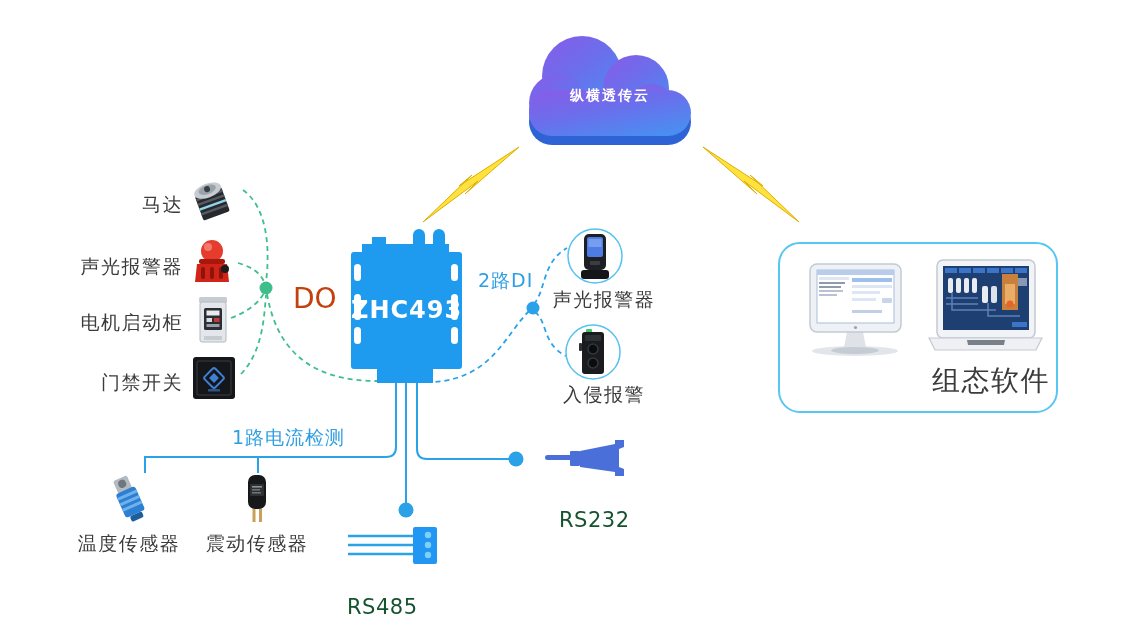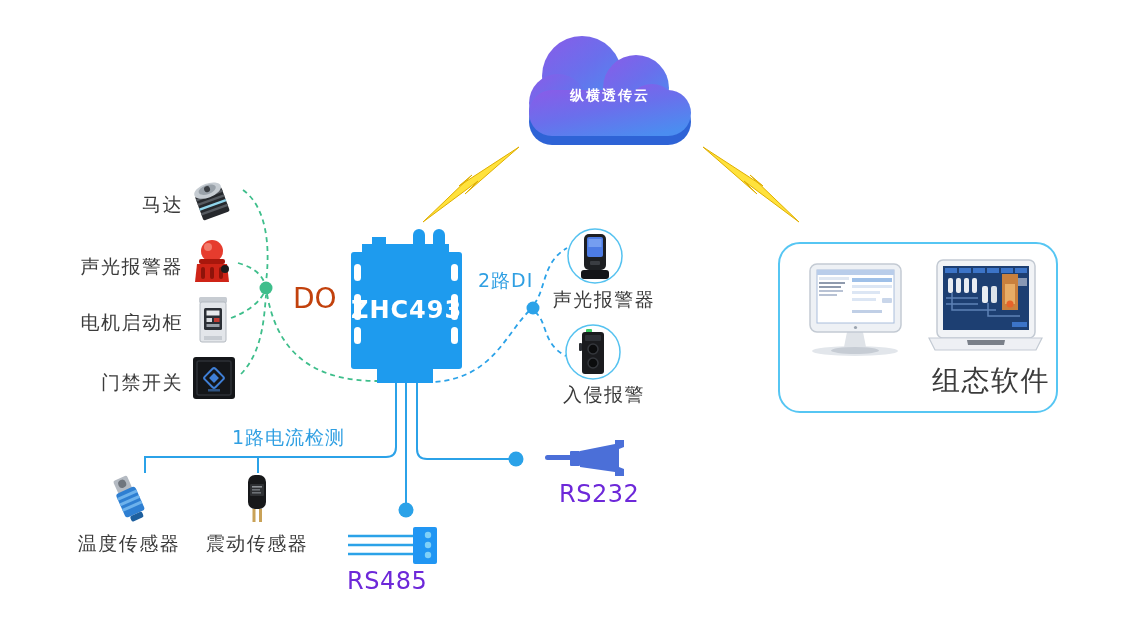--- a/index.html
+++ b/index.html
@@ -6,21 +6,21 @@
   .canvas{
     position:relative;width:1140px;height:624px;background:#ffffff;
     font-family:"DejaVu Sans","Liberation Sans",sans-serif;overflow:hidden;
   }
   .layer{position:absolute;left:0;top:0;}
   .lbl{position:absolute;color:#3b3b3b;font-size:19px;letter-spacing:1.5px;white-space:nowrap;line-height:1.1;}
   .lbl.center{text-align:center;}
   .lbl.right{text-align:right;}
   .lbl.blue{color:#2f9fe2;letter-spacing:1px;}
   .lbl.green{color:#c2410c;font-size:28px;letter-spacing:0;}
-  .lbl.latin{font-size:24px;letter-spacing:0.5px;color:#6d28d9;}
+  .lbl.latin{font-size:21px;letter-spacing:0.5px;color:#14532d;margin-top:28px;}
   .cloud-label{position:absolute;left:528px;top:87px;width:164px;text-align:center;
     color:#ffffff;font-size:14px;font-weight:600;letter-spacing:2px;}
   .device-label{position:absolute;left:351px;top:296px;width:111px;
     color:#ffffff;font-size:24px;font-weight:600;letter-spacing:1px;}
   .panel{position:absolute;left:778px;top:242px;width:276px;height:167px;
     border:2px solid #56c6f3;border-radius:22px;background:#ffffff;}
   .icon{position:absolute;}
 </style>
 </head>
 <body>

